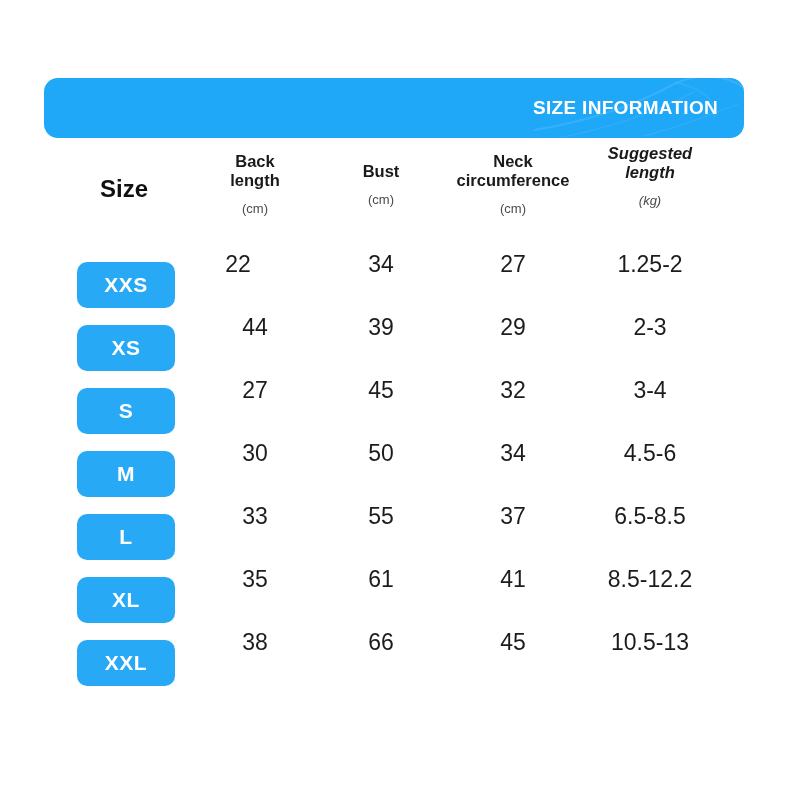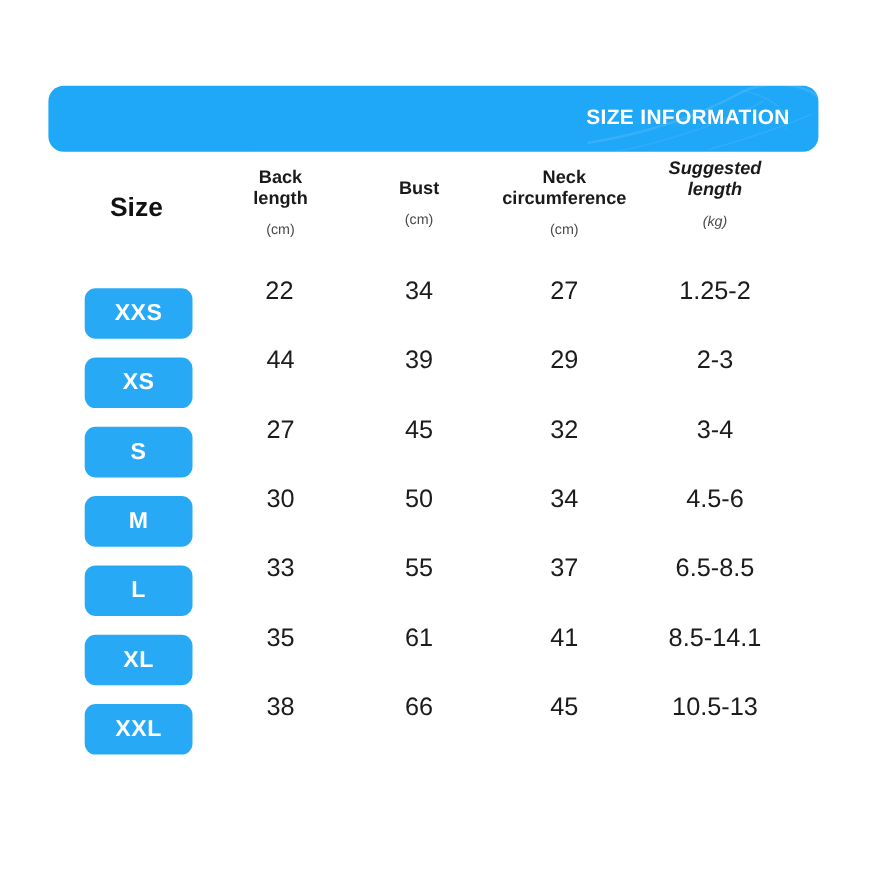--- a/index.html
+++ b/index.html
@@ -191,21 +191,21 @@
         </div>
         <div class="head-unit">(kg)</div>
       </div>
 
     </div>
 
     <div class="rows">
 
       <div class="row">
         <div class="badge">XXS</div>
-        <div class="cell" style="left:210px;">22</div>
+        <div class="cell" style="left:194px;">22</div>
         <div class="cell" style="left:337px;">34</div>
         <div class="cell" style="left:469px;">27</div>
         <div class="cell" style="left:606px;">1.25-2</div>
       </div>
 
       <div class="row">
         <div class="badge">XS</div>
         <div class="cell" style="left:211px;">44</div>
         <div class="cell" style="left:337px;">39</div>
         <div class="cell" style="left:469px;">29</div>
@@ -234,21 +234,21 @@
         <div class="cell" style="left:337px;">55</div>
         <div class="cell" style="left:469px;">37</div>
         <div class="cell" style="left:606px;">6.5-8.5</div>
       </div>
 
       <div class="row">
         <div class="badge">XL</div>
         <div class="cell" style="left:211px;">35</div>
         <div class="cell" style="left:337px;">61</div>
         <div class="cell" style="left:469px;">41</div>
-        <div class="cell" style="left:606px;">8.5-14.1</div>
+        <div class="cell" style="left:606px;">8.5-12.2</div>
       </div>
 
       <div class="row">
         <div class="badge">XXL</div>
         <div class="cell" style="left:211px;">38</div>
         <div class="cell" style="left:337px;">66</div>
         <div class="cell" style="left:469px;">45</div>
         <div class="cell" style="left:606px;">10.5-13</div>
       </div>
 

